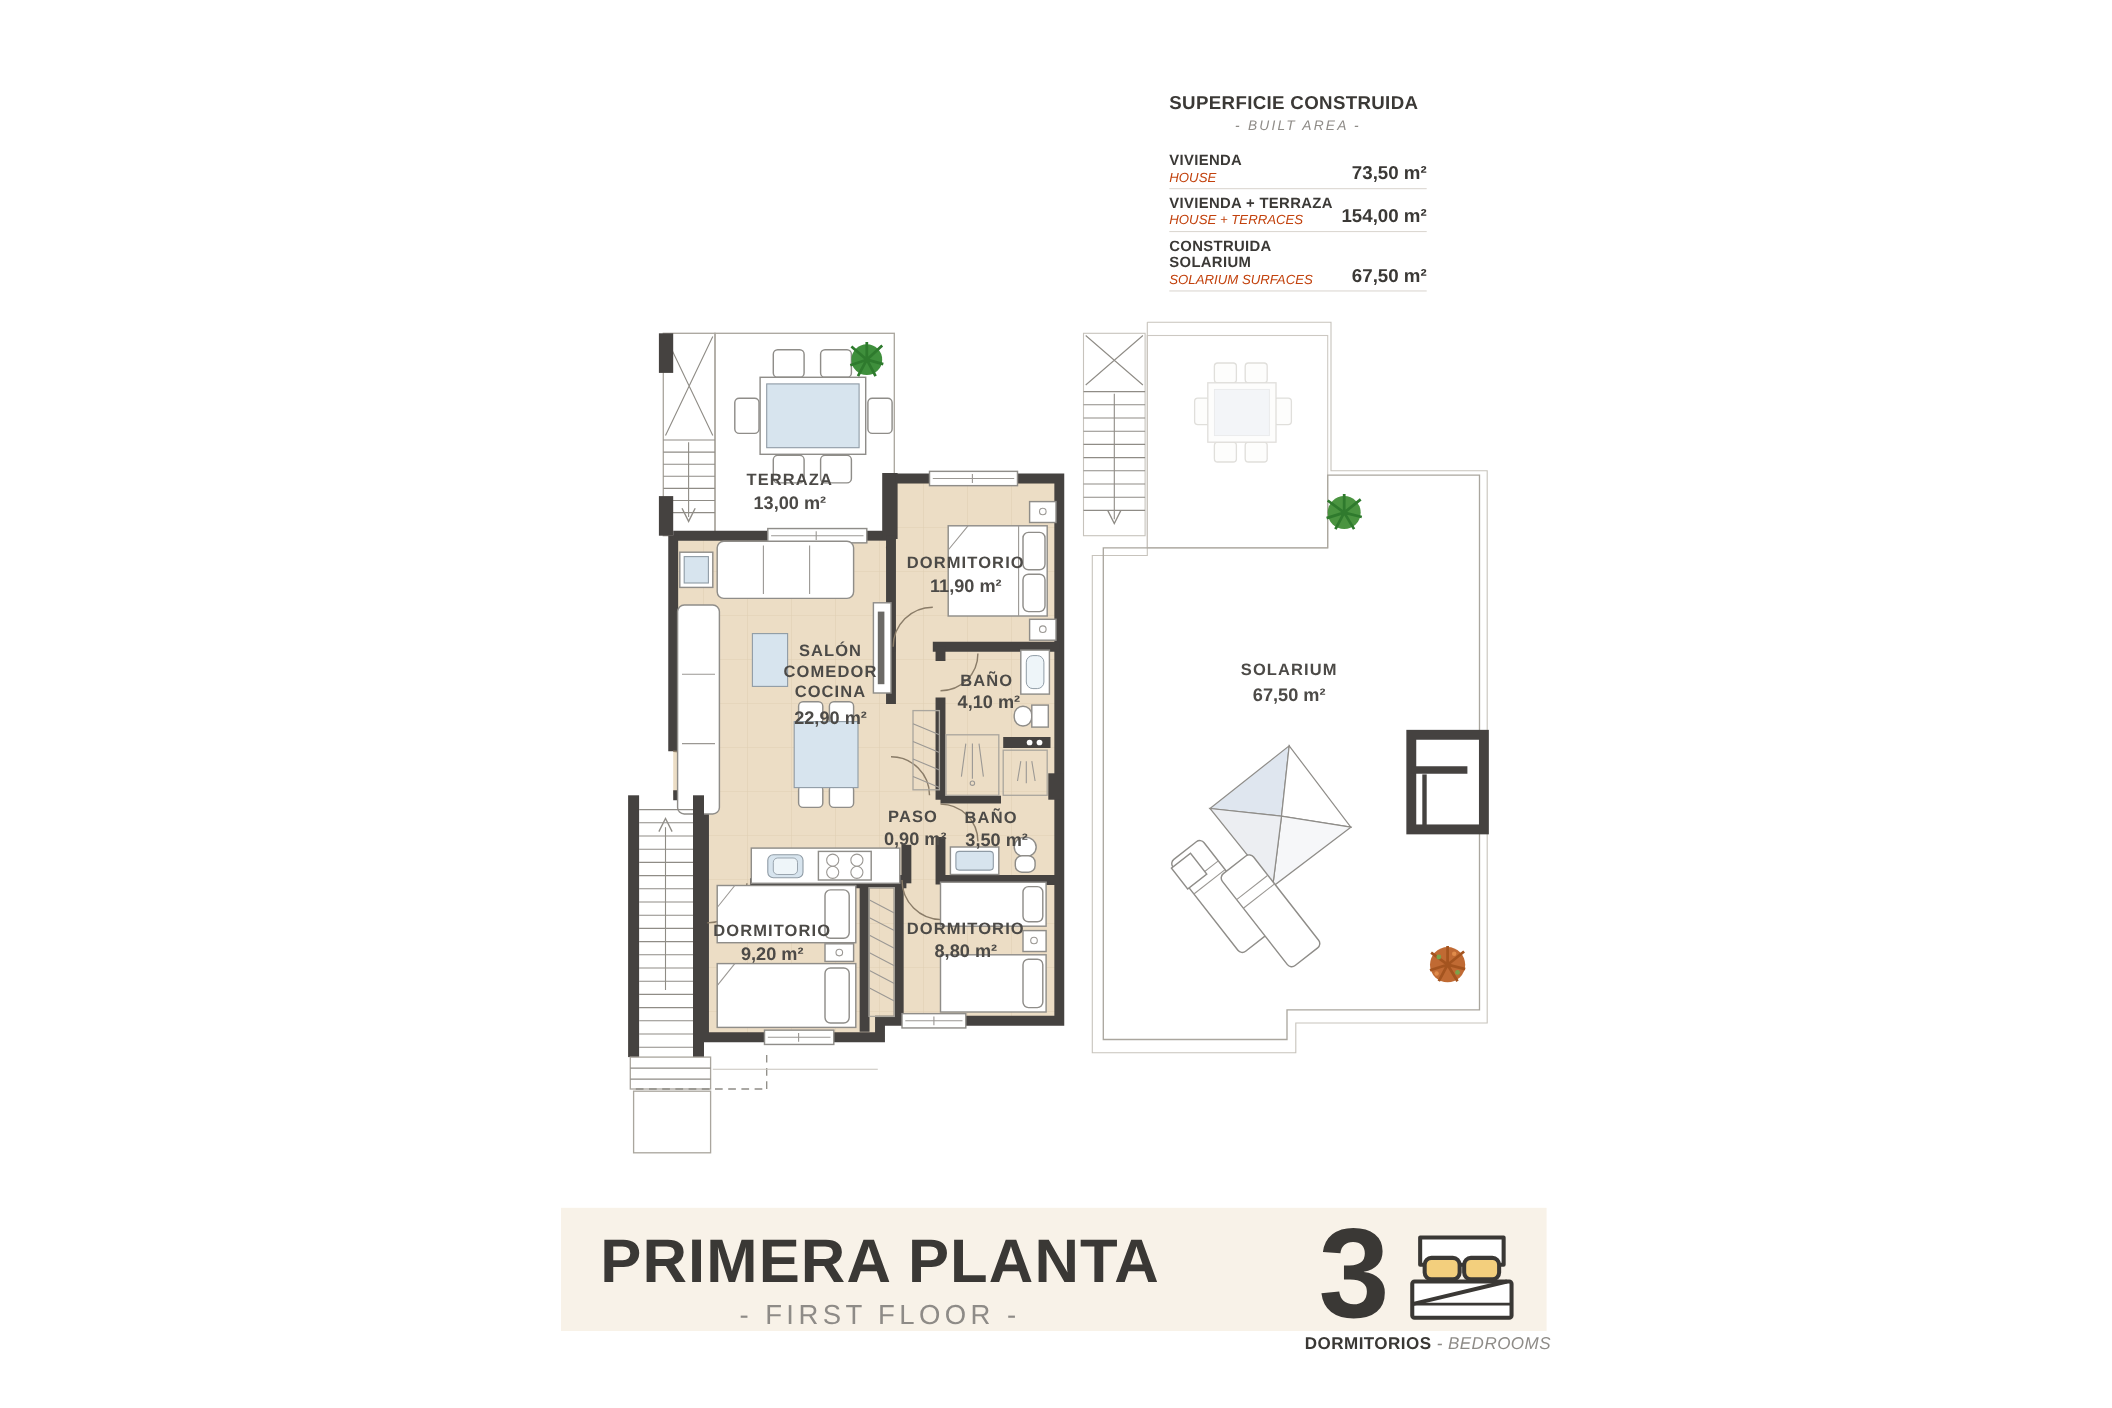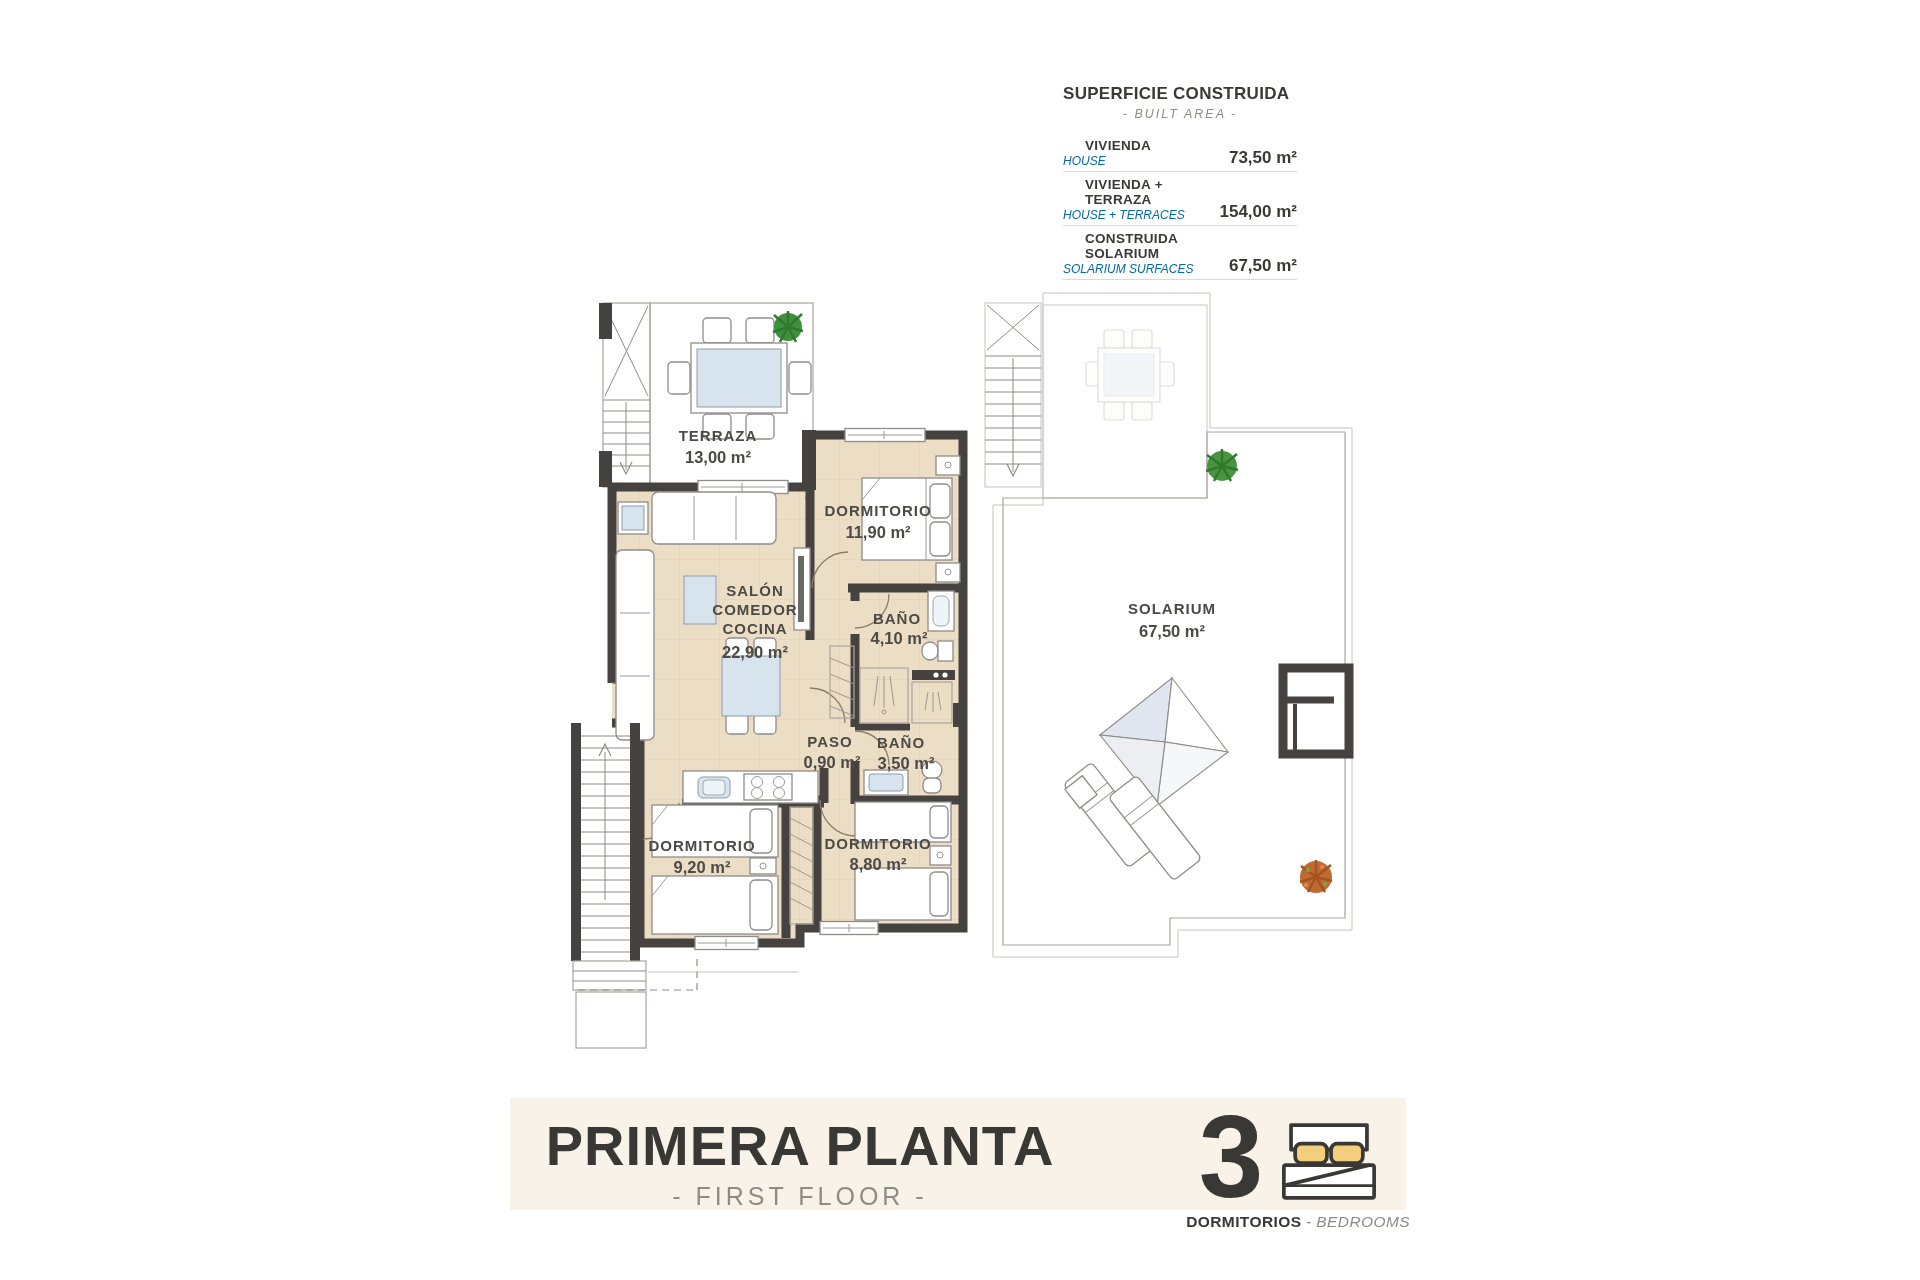--- a/index.html
+++ b/index.html
@@ -7,22 +7,22 @@
         font-family:"Liberation Sans", sans-serif;color:#3b3936;}
   .plan-svg{position:absolute;left:0;top:0;width:1920px;height:1280px;}
 
   
   .legend{position:absolute;left:1063px;top:84px;width:234px;}
   .legend-title{font-size:17px;font-weight:700;letter-spacing:.3px;color:#3b3936;}
   .legend-sub{font-size:12.5px;font-style:italic;letter-spacing:2px;text-align:center;color:#8f8c88;margin-top:3px;}
   .legend-rows{margin-top:12px;}
   .legend-row{display:flex;justify-content:space-between;align-items:flex-end;
               border-bottom:1px solid #dcd8d2;padding:5px 0 3px 0;}
-  .legend-row .lbl-es{font-size:13.5px;font-weight:700;letter-spacing:.3px;color:#3b3936;margin-left:22px;}
-  .legend-row .lbl-en{font-size:12px;font-style:italic;color:#0369a1;margin-top:1px;}
+  .legend-row .lbl-es{font-size:13.5px;font-weight:700;letter-spacing:.3px;color:#3b3936;}
+  .legend-row .lbl-en{font-size:12px;font-style:italic;color:#c2410c;margin-top:1px;}
   .legend-row .val{font-size:17px;font-weight:700;color:#3b3936;white-space:nowrap;}
 
   
   .banner{position:absolute;left:510px;top:1098px;width:896px;height:112px;background:#f8f2e8;}
   .banner-titles{position:absolute;left:0;top:20px;width:580px;text-align:center;}
   .banner-title{font-size:56px;font-weight:700;letter-spacing:1px;color:#3a3835;line-height:1;}
   .banner-sub{font-size:25px;letter-spacing:4px;color:#8e8b87;margin-top:8px;}
   .bedrooms{position:absolute;left:660px;top:6px;width:240px;text-align:center;}
   .bedrooms-top{display:flex;justify-content:center;align-items:flex-start;}
   .bedrooms-count{font-size:116px;line-height:.92;font-weight:700;color:#3a3835;}

